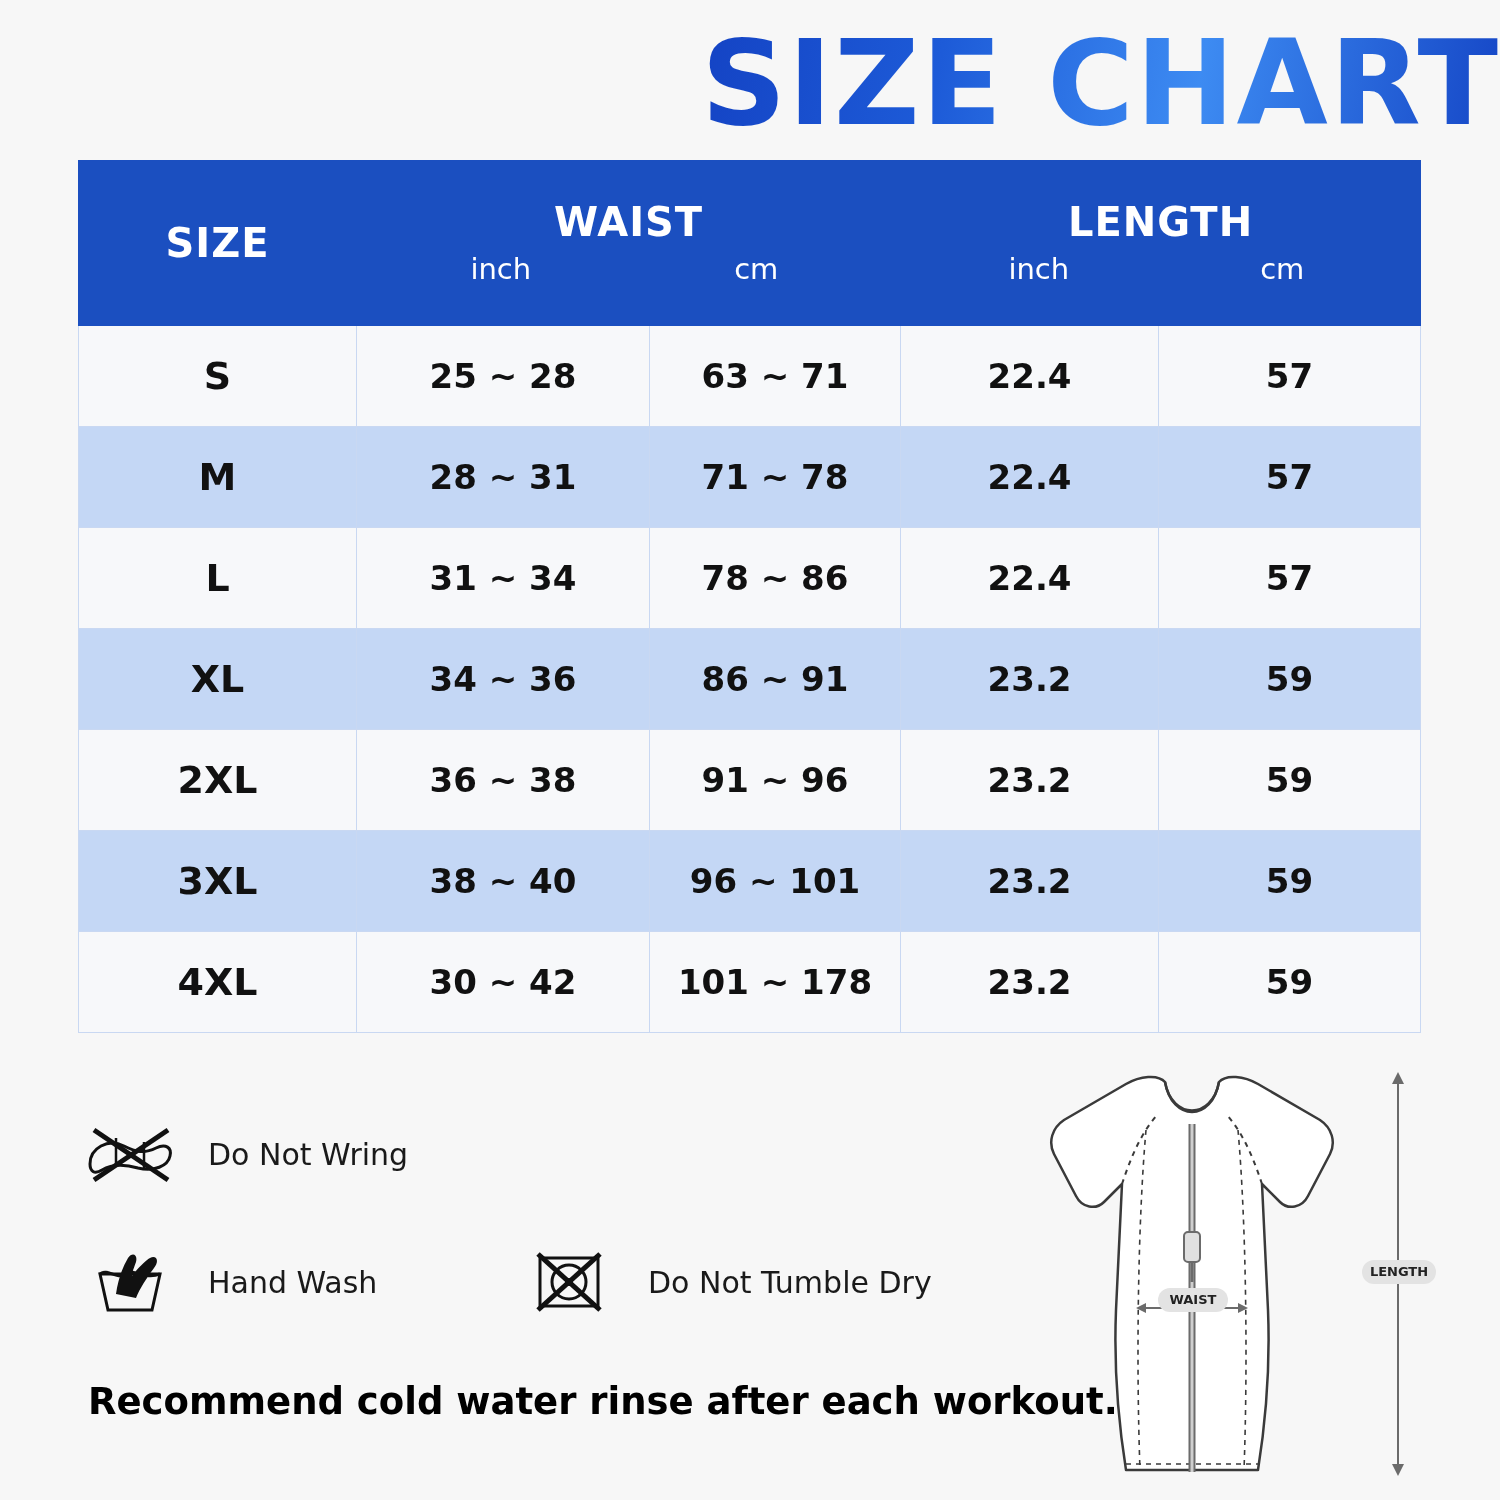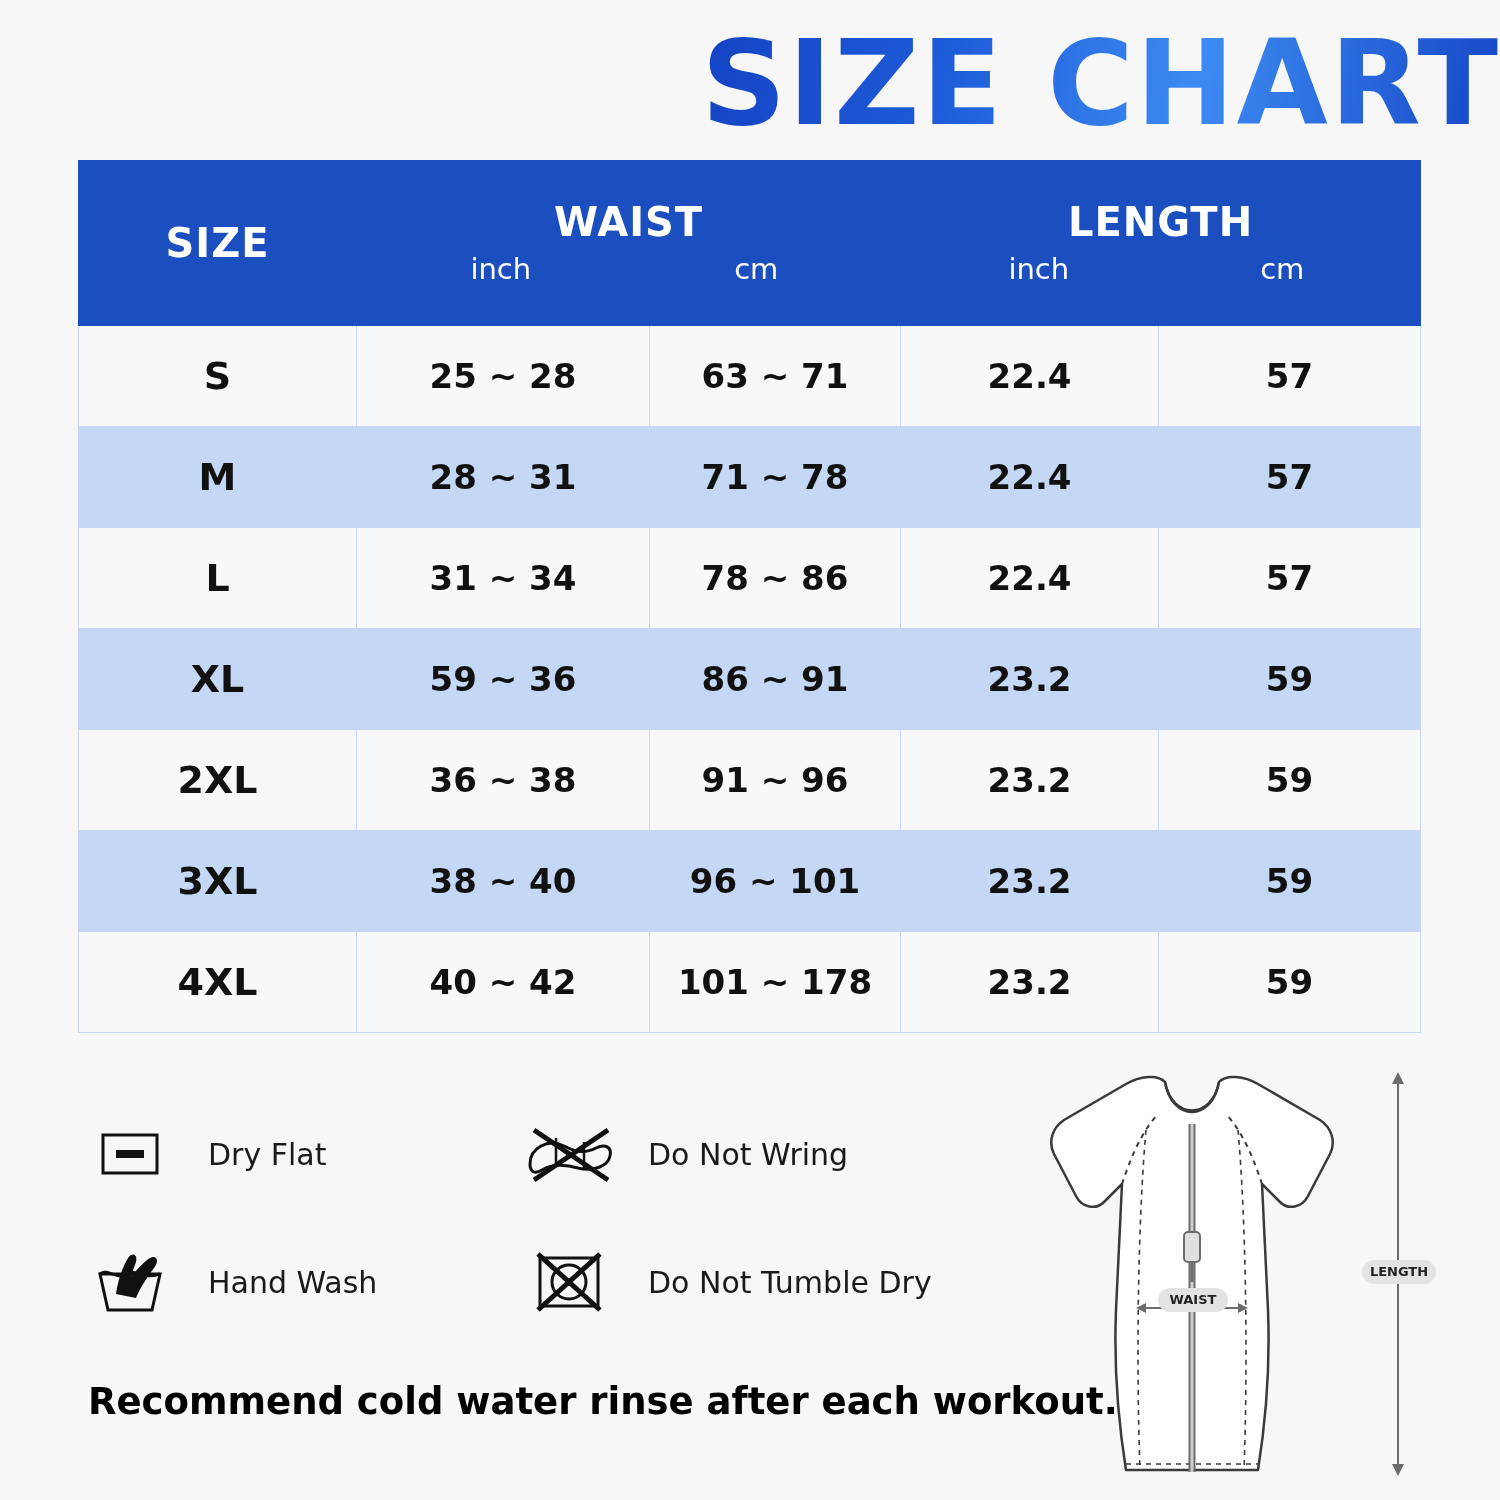--- a/index.html
+++ b/index.html
@@ -217,61 +217,52 @@
         </tr>
         <tr class="odd">
           <td class="size-col">L</td>
           <td class="val">31 ~ 34</td>
           <td class="val">78 ~ 86</td>
           <td class="val">22.4</td>
           <td class="val">57</td>
         </tr>
         <tr class="even">
           <td class="size-col">XL</td>
-          <td class="val">59 ~ 36</td>
+          <td class="val">34 ~ 36</td>
           <td class="val">86 ~ 91</td>
           <td class="val">23.2</td>
           <td class="val">59</td>
         </tr>
         <tr class="odd">
           <td class="size-col">2XL</td>
           <td class="val">36 ~ 38</td>
           <td class="val">91 ~ 96</td>
           <td class="val">23.2</td>
           <td class="val">59</td>
         </tr>
         <tr class="even">
           <td class="size-col">3XL</td>
           <td class="val">38 ~ 40</td>
           <td class="val">96 ~ 101</td>
           <td class="val">23.2</td>
           <td class="val">59</td>
         </tr>
         <tr class="odd">
           <td class="size-col">4XL</td>
-          <td class="val">40 ~ 42</td>
+          <td class="val">30 ~ 42</td>
           <td class="val">101 ~ 178</td>
           <td class="val">23.2</td>
           <td class="val">59</td>
         </tr>
       </tbody>
     </table>
   </div>
 
   <div class="care">
     <div class="care-row">
-      <div class="care-item">
-        <div class="care-icon">
-          <svg width="70" height="70" viewBox="0 0 70 70">
-            <rect x="8" y="16" width="54" height="38" fill="none" stroke="#111" stroke-width="3"></rect>
-            <rect x="21" y="31" width="28" height="8" fill="#111"></rect>
-          </svg>
-        </div>
-        <div class="care-label">Dry Flat</div>
-      </div>
       <div class="care-item">
         <div class="care-icon">
           <svg width="96" height="72" viewBox="0 0 96 72">
             <path d="M8 46 C8 30, 26 20, 42 28 C54 34, 62 36, 74 30 C84 25, 90 30, 88 38 C86 48, 72 54, 56 50 C42 46, 30 46, 20 52 C12 57, 8 53, 8 46 Z" fill="none" stroke="#111" stroke-width="3"></path>
             <path d="M34 20 L34 46 M62 24 L62 52" fill="none" stroke="#111" stroke-width="2.5"></path>
             <line x1="12" y1="12" x2="86" y2="62" stroke="#111" stroke-width="5"></line>
             <line x1="86" y1="12" x2="12" y2="62" stroke="#111" stroke-width="5"></line>
           </svg>
         </div>
         <div class="care-label">Do Not Wring</div>

